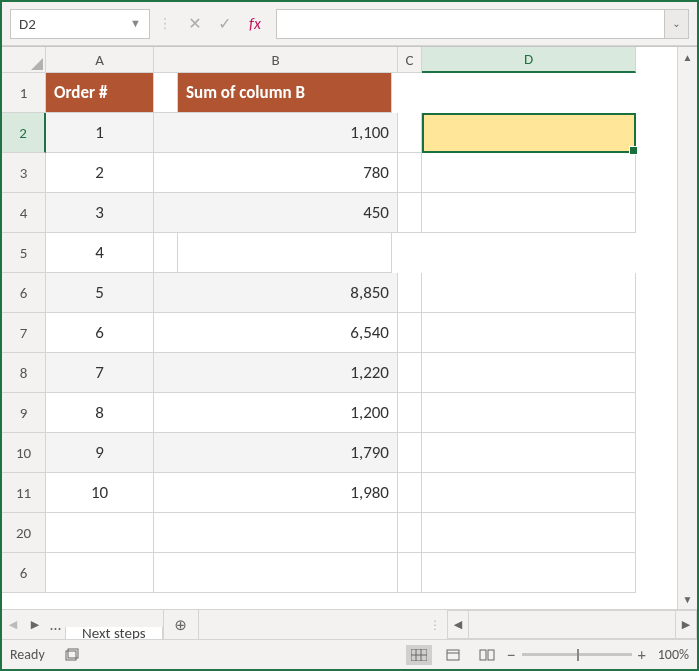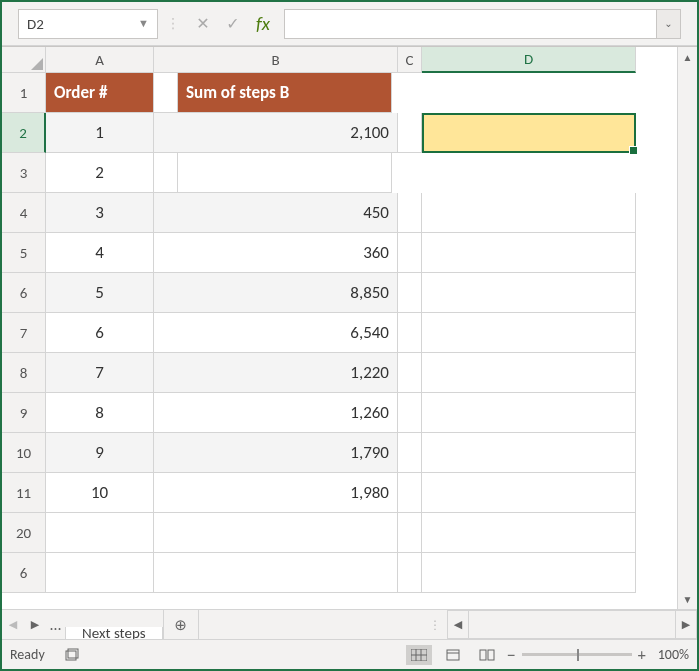--- a/index.html
+++ b/index.html
@@ -27,21 +27,21 @@
   display:flex;flex-direction:column;
   background:#f3f2f1;
 }
 
 
 .formula-bar{
   display:flex;align-items:center;
   height:44px;
   background:#f3f2f1;
   border-bottom:1px solid var(--grid-border);
-  padding:0 16px;
+  padding:0 8px;
 }
 .name-box{
   width:140px;height:30px;
   background:#fff;
   border:1px solid #c8c6c4;
   display:flex;align-items:center;
   padding:0 8px;
   font-size:15px;
   position:relative;
   color:#444;
@@ -50,21 +50,21 @@
   margin-left:auto;color:#888;font-size:11px;
 }
 .fb-handle{
   width:30px;text-align:center;color:#c8c6c4;font-size:14px;
 }
 .fx-btn{
   width:30px;height:28px;display:flex;align-items:center;justify-content:center;
   color:#aaa;font-size:16px;
 }
 .fx-btn.enabled{color:#666}
-.fx-label{font-style:italic;color:#4d7c0f;font-size:19px;}
+.fx-label{font-style:italic;color:#be185d;font-size:16px;}
 .formula-input{
   flex:1;height:30px;background:#fff;border:1px solid #c8c6c4;margin-left:6px;
 }
 .expand-dd{
   width:24px;height:30px;display:flex;align-items:center;justify-content:center;
   background:#eceae8;border:1px solid #c8c6c4;border-left:none;
   color:#666;font-size:10px;
 }
 
 
@@ -232,48 +232,48 @@
         <div class="col-hdr colA">A</div>
         <div class="col-hdr colB">B</div>
         <div class="col-hdr colC">C</div>
         <div class="col-hdr colD active">D</div>
       </div>
 
       <div class="row">
         <div class="row-hdr">1</div>
         <div class="cell colA hdr-cell">Order #</div>
         <div class="cell colC"></div>
-        <div class="cell colD hdr-cell">Sum of steps B</div>
+        <div class="cell colD hdr-cell">Sum of column B</div>
       </div>
 
       <div id="data-rows">
   <div class="row">
     <div class="row-hdr active">2</div>
     <div class="cell colA ctr stripe">1</div>
-    <div class="cell colB num stripe">2,100</div>
+    <div class="cell colB num stripe">1,100</div>
     <div class="cell colC"></div>
     <div class="cell colD" style="background:#ffe699"></div>
   </div>
   <div class="row">
     <div class="row-hdr">3</div>
     <div class="cell colA ctr">2</div>
+    <div class="cell colB num">780</div>
     <div class="cell colC"></div>
     <div class="cell colD"></div>
   </div>
   <div class="row">
     <div class="row-hdr">4</div>
     <div class="cell colA ctr stripe">3</div>
     <div class="cell colB num stripe">450</div>
     <div class="cell colC"></div>
     <div class="cell colD"></div>
   </div>
   <div class="row">
     <div class="row-hdr">5</div>
     <div class="cell colA ctr">4</div>
-    <div class="cell colB num">360</div>
     <div class="cell colC"></div>
     <div class="cell colD"></div>
   </div>
   <div class="row">
     <div class="row-hdr">6</div>
     <div class="cell colA ctr stripe">5</div>
     <div class="cell colB num stripe">8,850</div>
     <div class="cell colC"></div>
     <div class="cell colD"></div>
   </div>
@@ -287,21 +287,21 @@
   <div class="row">
     <div class="row-hdr">8</div>
     <div class="cell colA ctr stripe">7</div>
     <div class="cell colB num stripe">1,220</div>
     <div class="cell colC"></div>
     <div class="cell colD"></div>
   </div>
   <div class="row">
     <div class="row-hdr">9</div>
     <div class="cell colA ctr">8</div>
-    <div class="cell colB num">1,260</div>
+    <div class="cell colB num">1,200</div>
     <div class="cell colC"></div>
     <div class="cell colD"></div>
   </div>
   <div class="row">
     <div class="row-hdr">10</div>
     <div class="cell colA ctr stripe">9</div>
     <div class="cell colB num stripe">1,790</div>
     <div class="cell colC"></div>
     <div class="cell colD"></div>
   </div>

